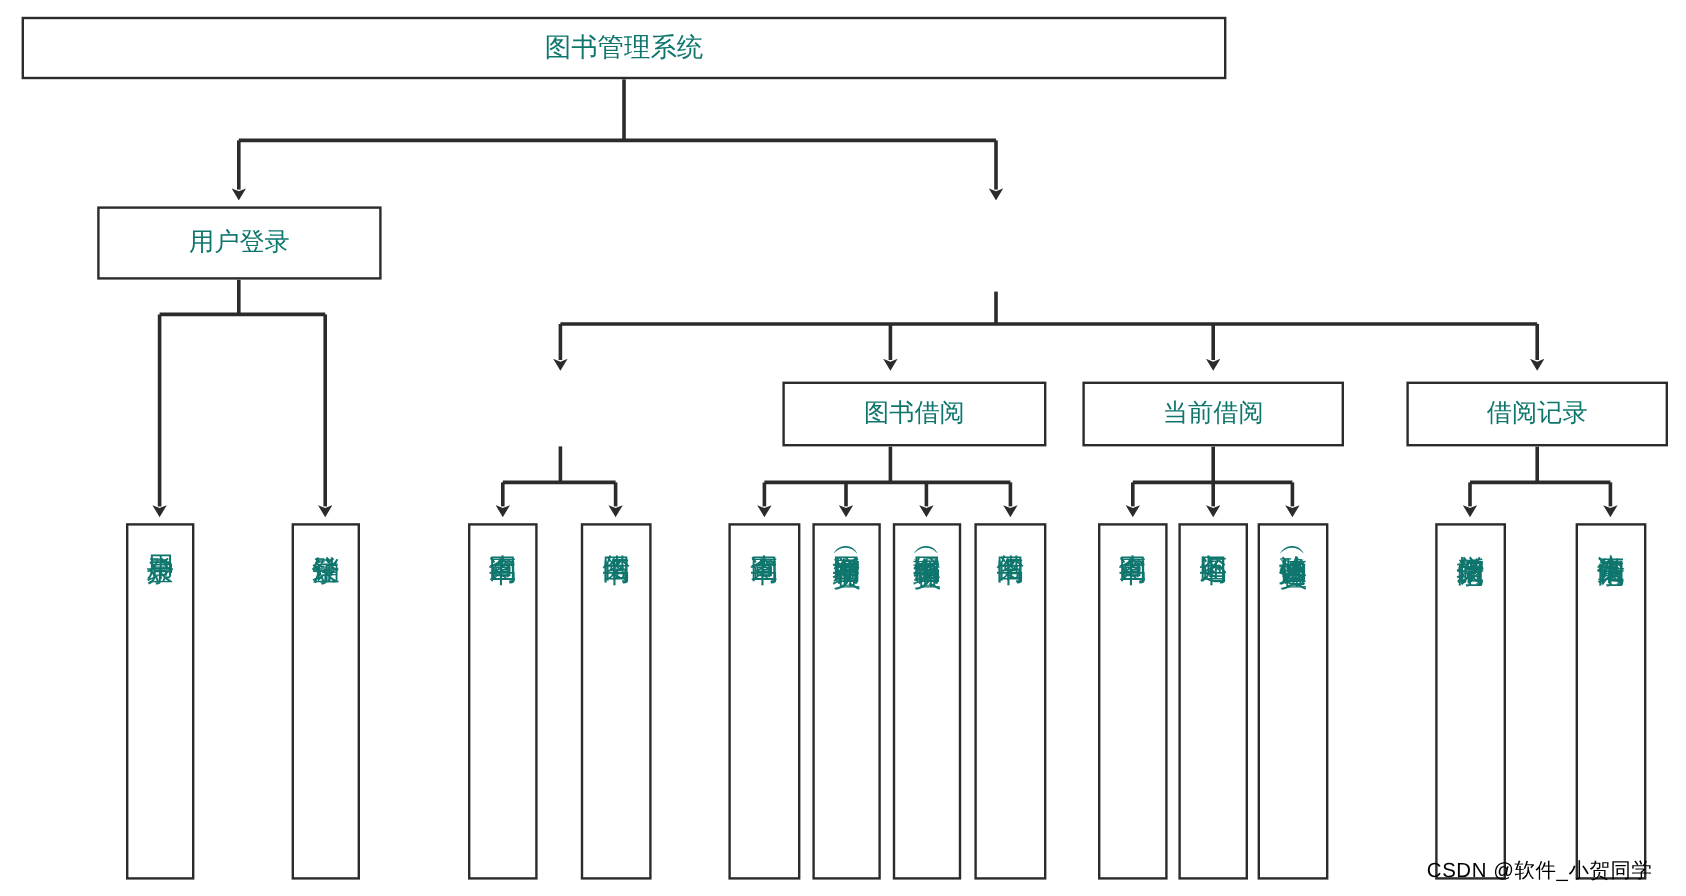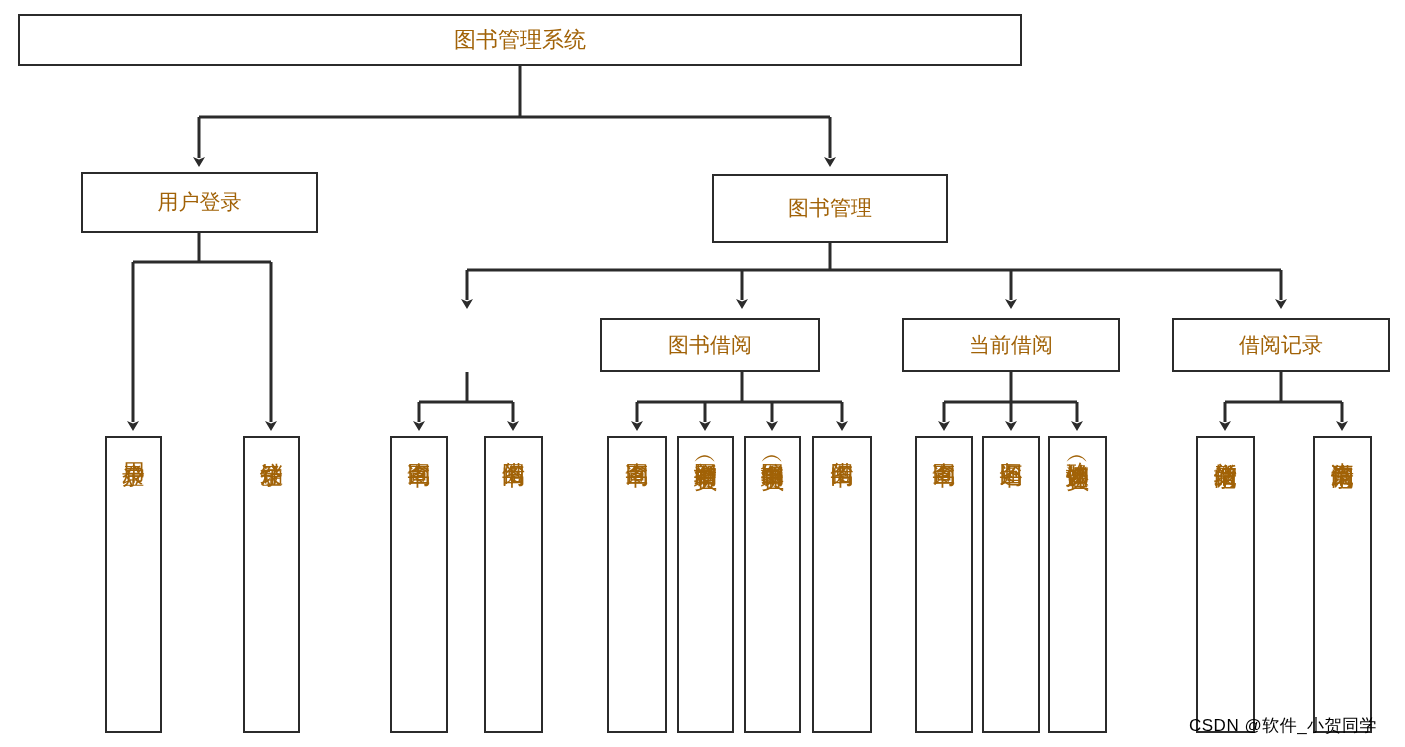--- a/index.html
+++ b/index.html
@@ -25,21 +25,21 @@
     height: 747px;
   }
   .node {
     position: absolute;
     box-sizing: border-box;
     background: #ffffff;
     border: 2px solid #2b2b2b;
     display: flex;
     align-items: center;
     justify-content: center;
-    color: #a16207;
+    color: #0f766e;
   }
   .node .label {
     display: block;
     text-align: center;
     line-height: 1.18;
     white-space: pre-line;
   }
   .node.horiz .label {
     font-size: 21px;
   }
@@ -125,26 +125,23 @@
   </svg>
 
   <div class="node root horiz" style="left:18px; top:14px; width:1004px; height:52px;">
     <span class="label">图书管理系统</span>
   </div>
 
   <div class="node horiz" style="left:81px; top:172px; width:237px; height:61px;">
     <span class="label">用户登录</span>
   </div>
 
-  <div class="node horiz" style="left:712px; top:174px; width:236px; height:69px;">
-    <span class="label">图书管理</span>
-  </div>
-
-
-  <div class="node horiz" style="left:600px; top:318px; width:220px; height:54px;">
+
+
+  <div class="node horiz" style="left:652px; top:318px; width:220px; height:54px;">
     <span class="label">图书借阅</span>
   </div>
 
   <div class="node horiz" style="left:1172px; top:318px; width:218px; height:54px;">
     <span class="label">借阅记录</span>
   </div>
 
   <div class="node horiz" style="left:902px; top:318px; width:218px; height:54px;">
     <span class="label">当前借阅</span>
   </div>

